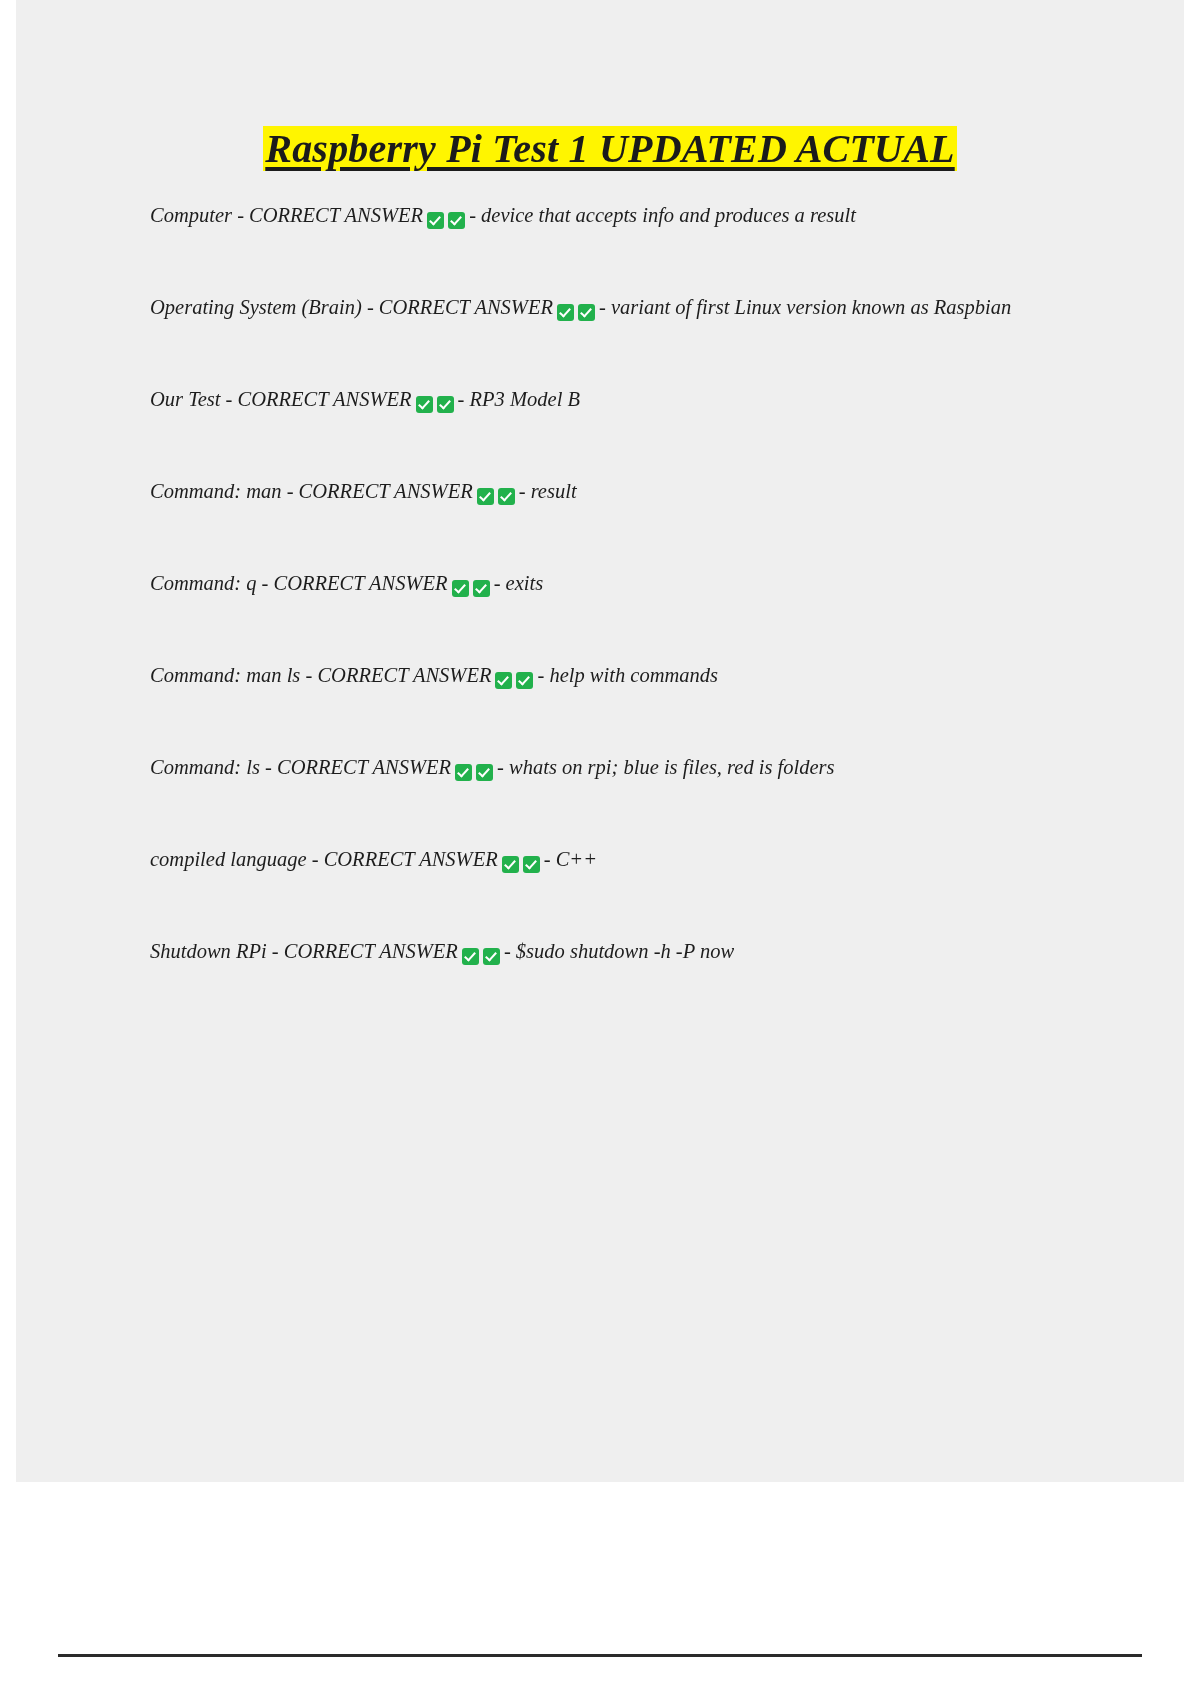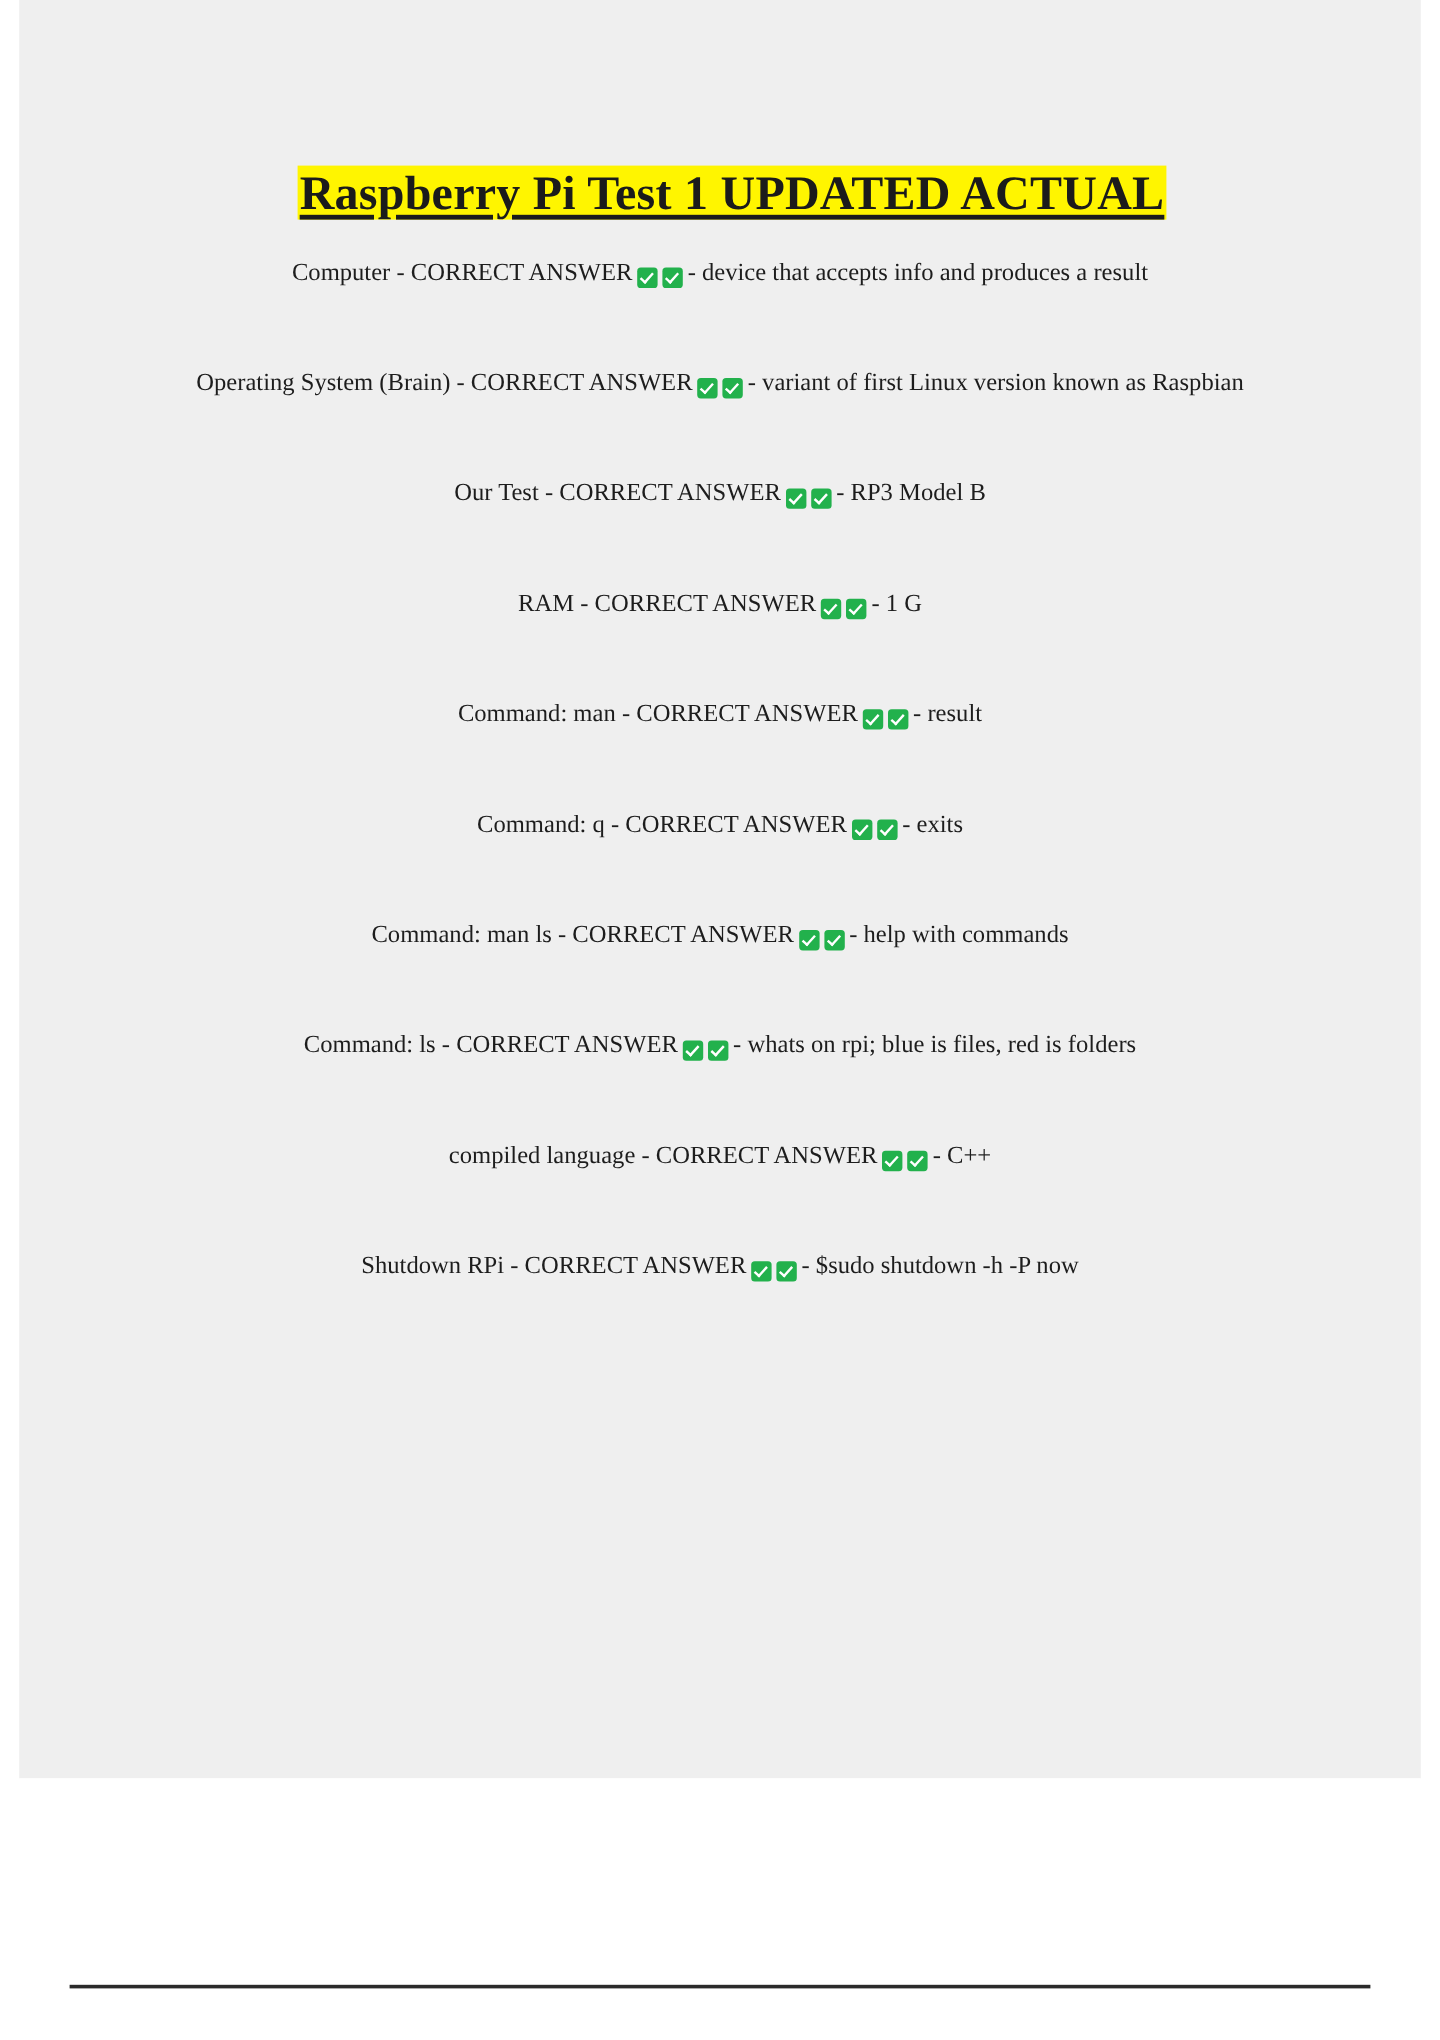--- a/index.html
+++ b/index.html
@@ -23,22 +23,23 @@
     position: absolute;
     left: 16px;
     top: 0px;
     width: 1168px;
     height: 1482px;
     background: #efefef;
   }
   .doc-inner {
     position: absolute;
     left: 134px;
-    top: 132px;
+    top: 120px;
     width: 920px;
+    font-style: italic;
   }
   .title-block {
     text-align: center;
     margin-bottom: 24px;
   }
   .title-line {
     display: block;
     text-align: center;
   }
   .title-hl {
@@ -58,21 +59,20 @@
     margin-top: 10px;
   }
   .qa-item {
     font-family: "Liberation Serif", serif;
     font-size: 20.5px;
     line-height: 29px;
     color: #1d1d1d;
     margin: 0 0 60px 0;
     max-width: 900px;
     word-wrap: break-word;
-    text-align: center;
   }
   .qa-item:last-child {
     margin-bottom: 0;
   }
   .check-pair {
     display: inline-block;
     white-space: nowrap;
     vertical-align: -3px;
     margin: 0 2px;
   }
@@ -147,21 +147,20 @@
 
       <div class="qa-list">
 
         <p class="qa-item"><span>Computer - CORRECT ANSWER</span><span class="check-pair"><span class="check-box"></span><span class="check-box"></span></span><span>- device that accepts info and produces a result</span></p>
 
         <p class="qa-item"><span>Operating System (Brain) - CORRECT ANSWER</span><span class="check-pair"><span class="check-box"></span><span class="check-box"></span></span><span>- variant of first Linux version known as Raspbian</span></p>
 
         <p class="qa-item"><span>Our Test - CORRECT ANSWER</span><span class="check-pair"><span class="check-box"></span><span class="check-box"></span></span><span>- RP3 Model B</span></p>
 
 
-        <p class="qa-item"><span>RAM - CORRECT ANSWER</span><span class="check-pair"><span class="check-box"></span><span class="check-box"></span></span><span>- 1 G</span></p>
 
         <p class="qa-item"><span>Command: man - CORRECT ANSWER</span><span class="check-pair"><span class="check-box"></span><span class="check-box"></span></span><span>- result</span></p>
 
         <p class="qa-item"><span>Command: q - CORRECT ANSWER</span><span class="check-pair"><span class="check-box"></span><span class="check-box"></span></span><span>- exits</span></p>
 
         <p class="qa-item"><span>Command: man ls - CORRECT ANSWER</span><span class="check-pair"><span class="check-box"></span><span class="check-box"></span></span><span>- help with commands</span></p>
 
         <p class="qa-item"><span>Command: ls - CORRECT ANSWER</span><span class="check-pair"><span class="check-box"></span><span class="check-box"></span></span><span>- whats on rpi; blue is files, red is folders</span></p>
 
 

